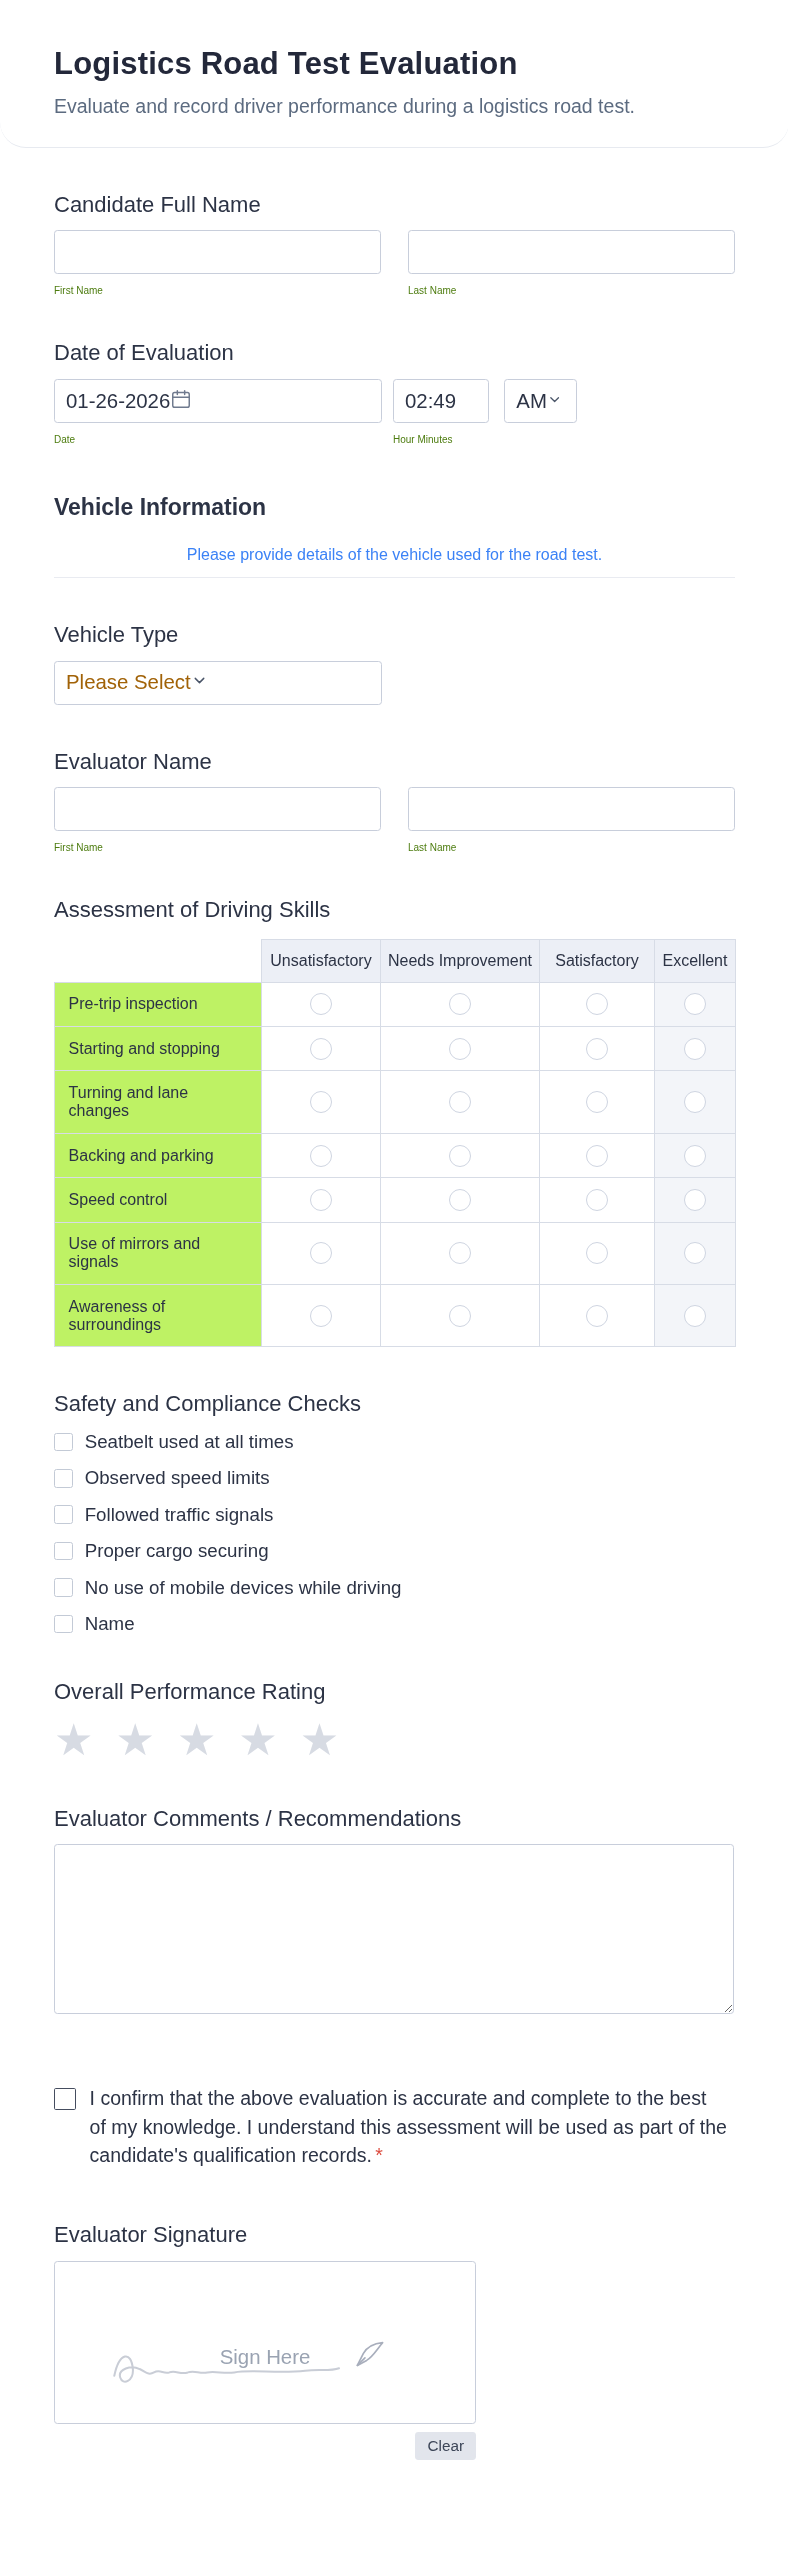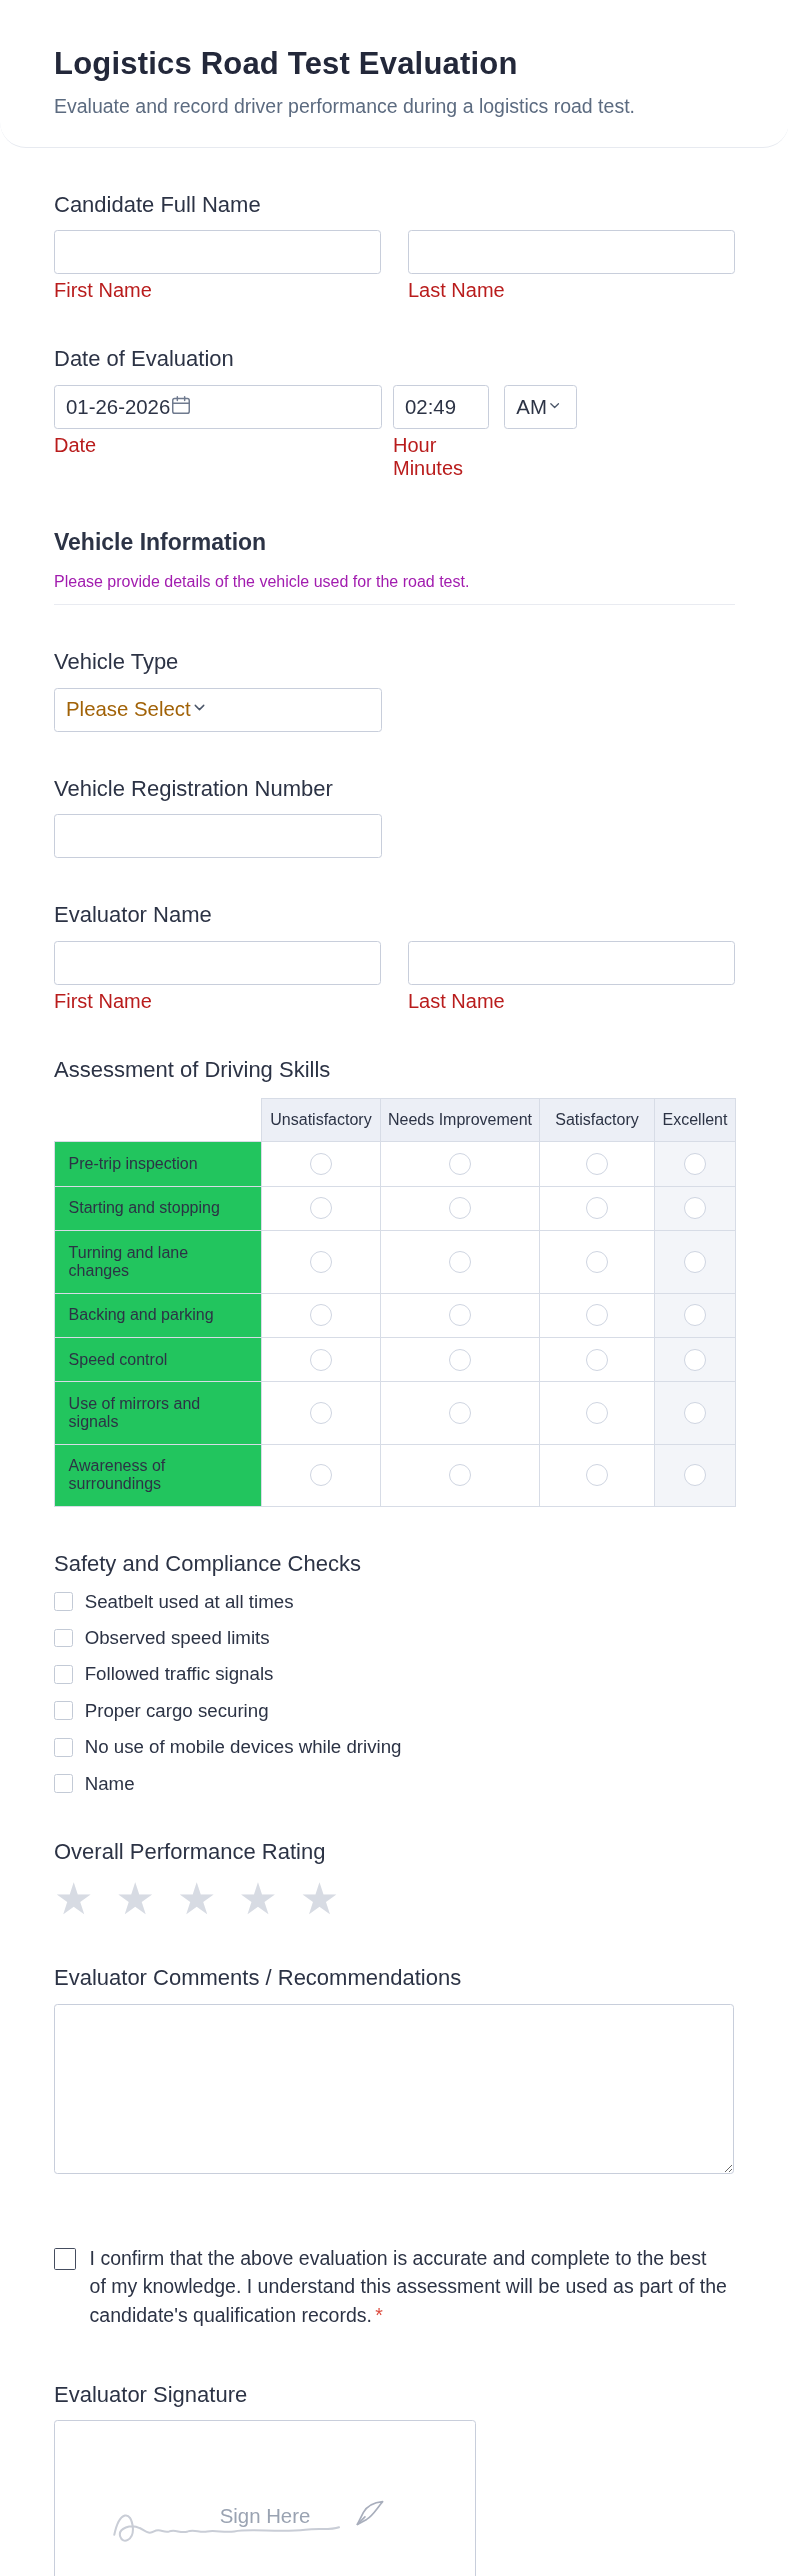--- a/index.html
+++ b/index.html
@@ -20,42 +20,42 @@
   .q-label { font-size: 22px; font-weight: 500; color: #2c3345; margin-bottom: 12.7px; }
   .row { display: flex; }
   .name-row { gap: 27px; }
   .name-col { flex: 1; }
 
   .text-input {
     width: 100%; height: 44px; border: 0.8px solid #c8cedb; border-radius: 3.4px;
     padding: 0 12px; font-size: 20.4px; color: #2c3345; background: #fff;
     font-family: inherit; outline: none;
   }
-  .sublabel { margin-top: 5px; font-size: 20px; color: #b91c1c; }
+  .sublabel { margin-top: 11px; font-size: 10px; color: #4d7c0f; }
 
   .input-like {
     display: flex; align-items: center; justify-content: flex-start;
     height: 44px; border: 0.8px solid #c8cedb; border-radius: 3.4px;
     padding: 0 11px; font-size: 20.4px; background: #fff; cursor: pointer;
   }
   .w-date { width: 328px; margin-right: 11px; }
   .w-time { width: 96px; margin-right: 15.3px; }
   .w-ampm { width: 73px; }
   .placeholder { color: #a16207; }
 
   .section-head { margin-top: 49px; padding-bottom: 13px; border-bottom: 0.8px solid #e9ebf1; }
   .section-title { font-size: 23px; font-weight: 700; color: #2c3345; }
-  .section-sub { margin-top: 17px; font-size: 16px; color: #a21caf; }
+  .section-sub { margin-top: 25px; font-size: 16px; color: #3b82f6; text-align: center; }
   .select-box { width: 328px; }
 
   .matrix { margin-top: 15.3px; border-collapse: collapse; table-layout: fixed; width: 680px; padding-left: 22px; }
   .matrix th, .matrix td { border: 0.8px solid #d7dce6; }
   .matrix .corner { border: none; background: #fff; }
   .matrix .ch { background: #eceff6; font-size: 16px; font-weight: 400; color: #2c3345; padding: 12px 5.1px; text-align: center; }
-  .matrix .rl { background: #22c55e; font-size: 16px; font-weight: 400; text-align: left; padding: 12.7px 13.6px; color: #2c3345; margin-left: 24px; }
+  .matrix .rl { background: #bef264; font-size: 16px; font-weight: 400; text-align: left; padding: 12.7px 13.6px; color: #2c3345; margin-left: 24px; }
   .matrix td { text-align: center; padding: 9.3px 0; background: #fff; }
   .matrix td.lastcol { background: #f3f5f9; }
   .radio {
     display: inline-block; width: 22px; height: 22px; border: 1.7px solid #cfd5e1;
     border-radius: 50%; background: #fff; vertical-align: middle; cursor: pointer;
   }
 
   .checks { margin-top: 13.6px; }
   .check-item { display: flex; align-items: center; margin-bottom: 14.4px; cursor: pointer; }
   .checkbox { width: 18.7px; height: 18.7px; border: 1.7px solid #c3cad6; border-radius: 2.5px; background: #fff; margin-right: 12px; flex: none; }
@@ -156,24 +156,20 @@
       <div class="input-like select-box">
         <span class="placeholder">Please Select</span>
         <span>
           <svg width="17" height="17" viewBox="0 0 24 24" fill="none" stroke="#4a5568" stroke-width="2" stroke-linecap="round" stroke-linejoin="round">
               <polyline points="6 9 12 15 18 9"></polyline>
             </svg>
         </span>
       </div>
     </div>
 
-    <div class="q">
-      <div class="q-label">Vehicle Registration Number</div>
-      <input class="text-input select-box" style="width: 328px;" type="text" value="">
-    </div>
 
     <div class="q">
       <div class="q-label">Evaluator Name</div>
       <div class="row name-row">
         <div class="name-col">
           <input class="text-input" type="text" value="" style="">
           <div class="sublabel">First Name</div>
         </div>
         <div class="name-col">
           <input class="text-input" type="text" value="" style="">

